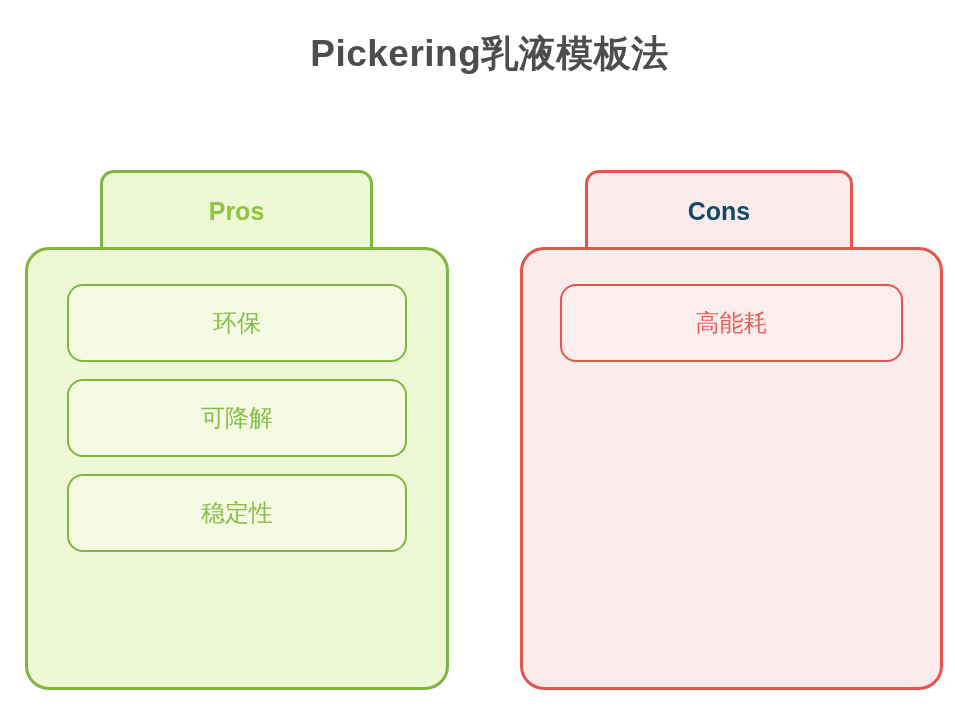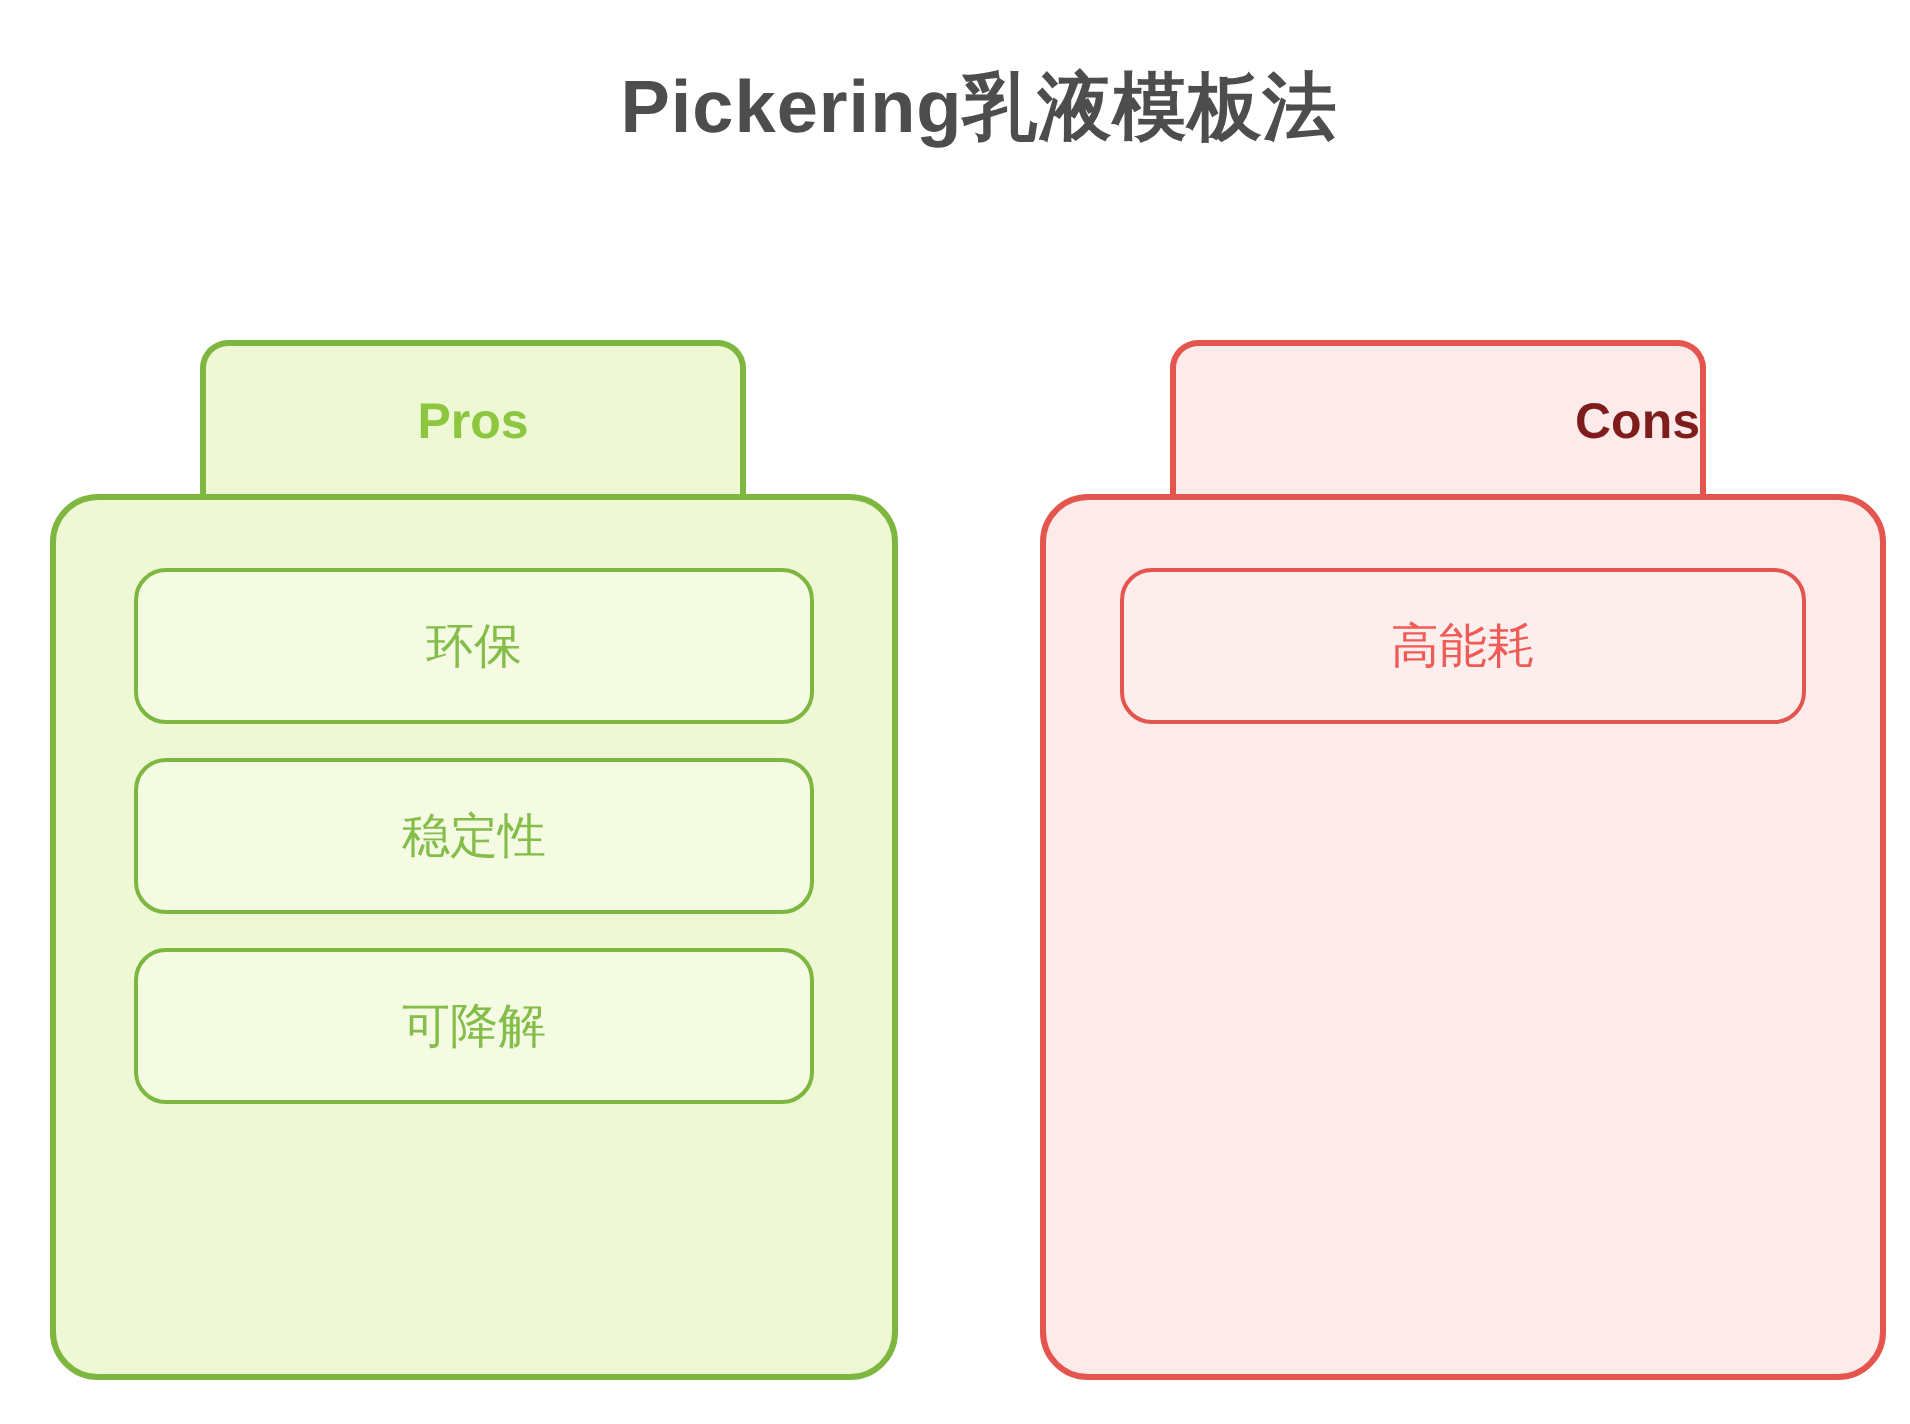--- a/index.html
+++ b/index.html
@@ -47,22 +47,21 @@
     border: 3px solid #7eb73f;
     border-bottom: none;
     color: #8dc63f;
   }
   .tab.cons {
     left: 585px;
     width: 268px;
     background: #fdeaea;
     border: 3px solid #e4554e;
     border-bottom: none;
-    color: #7f1d1d;
-    justify-content: flex-end;
+    color: #0c4a6e;
   }
   .box {
     position: absolute;
     top: 247px;
     height: 443px;
     box-sizing: border-box;
     border-radius: 24px;
     display: flex;
     flex-direction: column;
     gap: 17px;
@@ -111,24 +110,24 @@
   <h1 class="diagram-title">Pickering乳液模板法</h1>
 
   <div class="tab pros">
     <span>Pros</span>
   </div>
   <div class="box pros">
     <div class="item pros">
       <span>环保</span>
     </div>
     <div class="item pros">
-      <span>稳定性</span>
+      <span>可降解</span>
     </div>
     <div class="item pros">
-      <span>可降解</span>
+      <span>稳定性</span>
     </div>
   </div>
 
   <div class="tab cons">
     <span>Cons</span>
   </div>
   <div class="box cons">
     <div class="item cons">
       <span>高能耗</span>
     </div>

